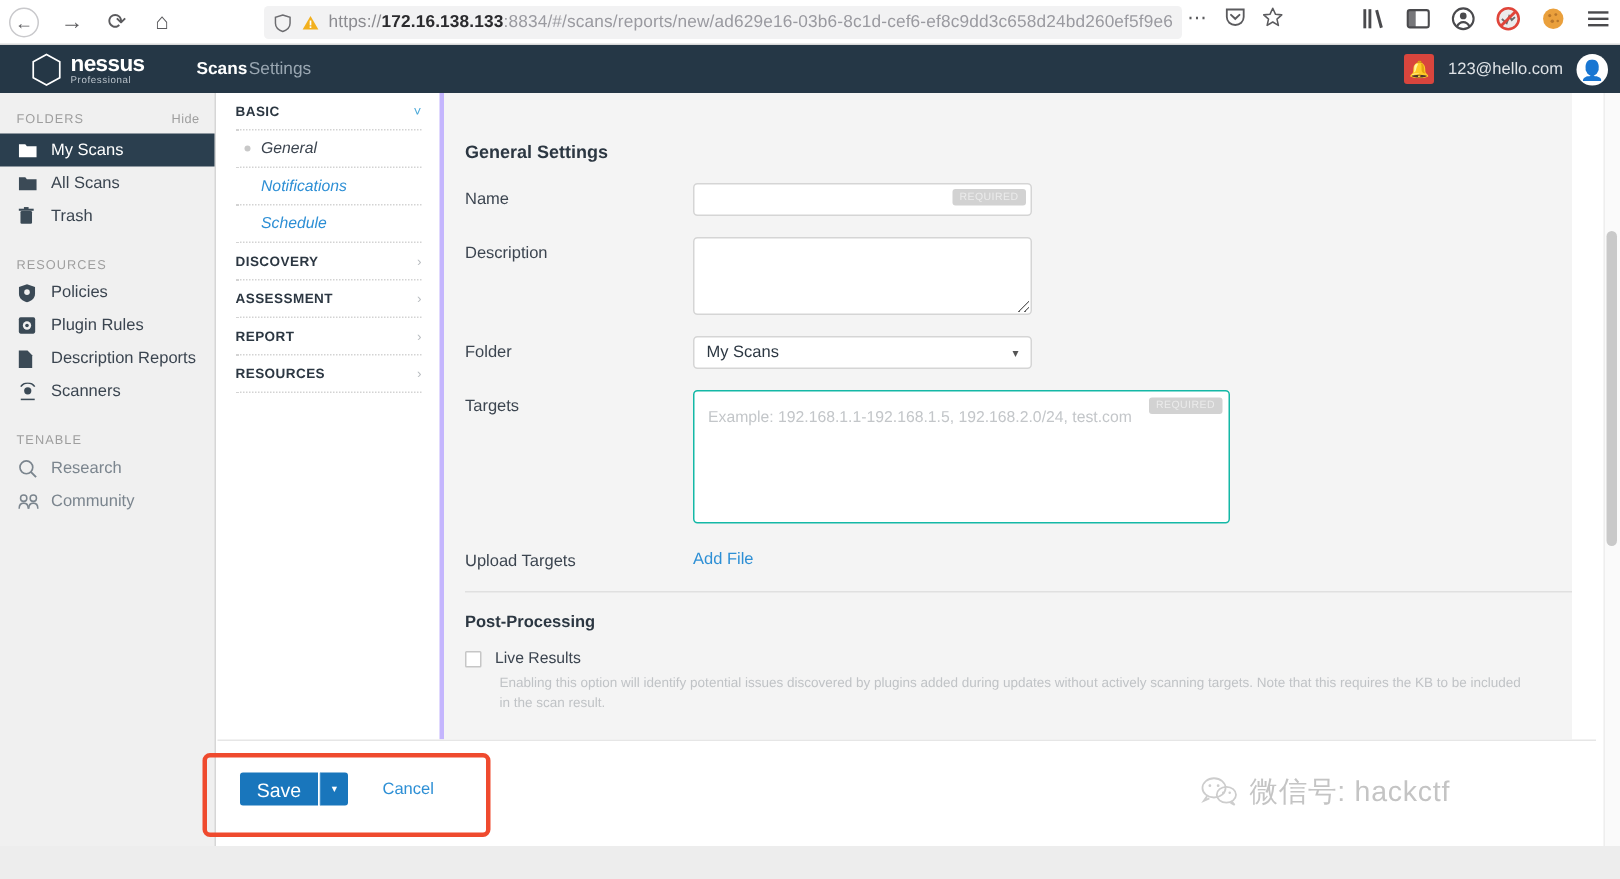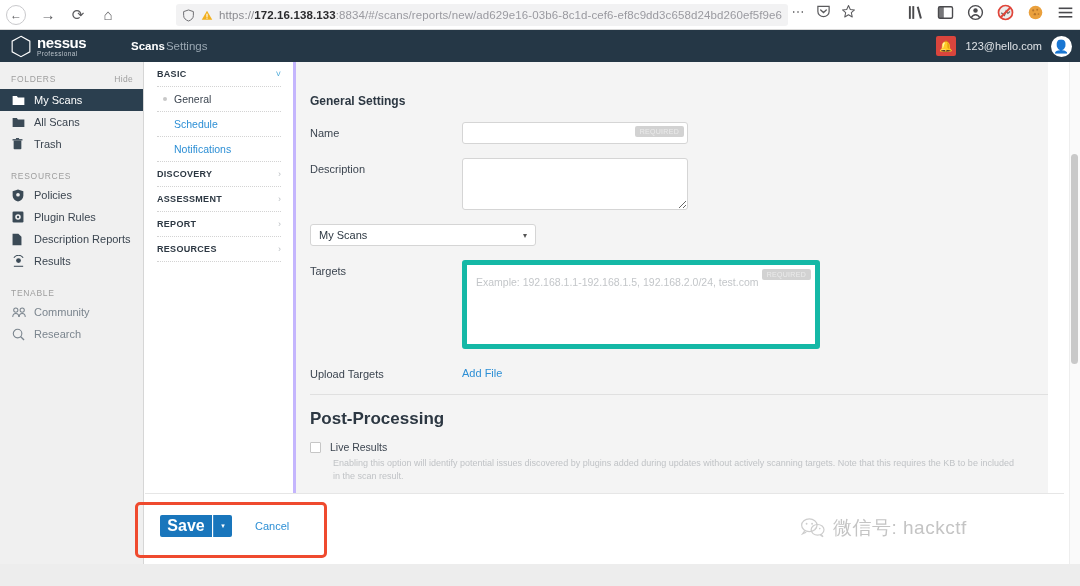--- a/index.html
+++ b/index.html
@@ -48,21 +48,21 @@
   .toolbar-right {
     position: absolute; right: 6px; top: 4px; display: flex; align-items: center; gap: 13px;
   }
   .tb-ico { width: 17px; height: 17px; display: flex; align-items: center; justify-content: center; color: #4a4a4d; }
 
   
   .nessus-top {
     position: absolute; top: 30px; left: 0; width: 1080px; height: 32px;
     background: #253746; display: flex; align-items: center;
   }
-  .brand { display: flex; align-items: center; padding-left: 10px; width: 130px; }
+  .brand { display: flex; align-items: center; padding-left: 20px; width: 130px; }
   .brand-hex { width: 22px; height: 23px; margin-right: 5px; }
   .brand-txt { line-height: 1; }
   .brand-name { font-size: 15px; font-weight: bold; color: #fff; letter-spacing: -0.4px; }
   .brand-sub { font-size: 6.5px; color: #b9c2ca; letter-spacing: 0.4px; margin-top: 1px; }
   .topnav-link {
     font-size: 11.5px; color: #9aa7b2; margin-left: 1px; cursor: pointer;
   }
   .topnav-link.active { color: #ffffff; font-weight: bold; }
   .top-right {
     position: absolute; right: 8px; top: 0; height: 32px;
@@ -119,21 +119,21 @@
     height: 25px; border-bottom: 1px dotted #d3d3d3; cursor: pointer;
   }
   .sn-group .lbl { font-size: 9px; font-weight: bold; color: #2c3742; letter-spacing: 0.3px; }
   .sn-group .car { font-size: 9px; color: #b8bcc0; }
   .sn-group .car.open { color: #4aa8d8; }
   .sn-item {
     display: flex; align-items: center; height: 25px;
     border-bottom: 1px dotted #d3d3d3; cursor: pointer; padding-left: 6px;
   }
   .sn-item .dot { width: 4px; height: 4px; border-radius: 50%; background: #c8c8c8; margin-right: 7px; flex:0 0 auto; }
-  .sn-item .lbl { font-size: 10.5px; color: #3c4550; }
+  .sn-item .lbl { font-size: 10.5px; color: #3c4550; font-style: italic; }
   .sn-item.link { padding-left: 17px; }
   .sn-item.link .lbl { color: #2d8fd5; }
 
   
   .main {
     position: absolute; top: 62px; left: 296px; width: 768px; height: 431px;
     background: #f4f4f4; overflow: hidden;
   }
   .section-title {
     font-size: 12px; font-weight: bold; color: #2c3742;
@@ -159,47 +159,47 @@
   .select-box {
     width: 226px; height: 22px; background: #fff;
     border: 1px solid #d5d5d5; border-radius: 3px;
     display: flex; align-items: center; justify-content: space-between;
     padding: 0 8px 0 8px; cursor: pointer;
   }
   .select-box .val { font-size: 11px; color: #2c3742; }
   .select-box .car { font-size: 8px; color: #555; }
   .targets-area {
     width: 358px; height: 89px; background: #fff;
-    border: 5px solid #14b8a6; border-radius: 3px;
+    border: 1px solid #14b8a6; border-radius: 3px;
     padding: 7px 9px; position: relative;
   }
   .targets-ph { font-size: 10.5px; color: #c3c6c9; }
   .link-blue { font-size: 11px; color: #2d8fd5; cursor: pointer; padding-top: 4px; }
   .divider { height: 1px; background: #e0e0e0; margin: 14px 14px 0 14px; }
-  .pp-title { font-size: 17px; font-weight: bold; color: #2c3742; padding: 14px 0 0 14px; }
+  .pp-title { font-size: 11px; font-weight: bold; color: #2c3742; padding: 14px 0 0 14px; }
   .pp-row { display: flex; align-items: flex-start; padding: 12px 0 0 14px; }
   .chk {
     width: 11px; height: 11px; border: 1px solid #c6c6c6; background: #fff;
     border-radius: 1px; margin-top: 1px; flex: 0 0 auto; cursor: pointer;
   }
   .pp-label { font-size: 10.5px; color: #3c4550; margin-left: 9px; }
   .pp-desc {
     font-size: 9px; color: #c0c3c6; line-height: 1.45;
     padding-left: 37px; margin-top: 4px; width: 718px;
   }
 
   
   .action-bar {
     position: absolute; top: 493px; left: 145px; width: 919px; height: 71px;
     background: #ffffff; border-top: 1px solid #e6e6e6;
   }
   .btn-save {
     position: absolute; left: 15px; top: 21px;
     height: 22px; background: #1976bc; color: #fff;
-    font-size: 16px; font-weight: bold;
+    font-size: 13px; font-weight: normal;
     display: flex; align-items: center; justify-content: center;
     width: 52px; border-radius: 2px 0 0 2px; cursor: pointer;
   }
   .btn-save-car {
     position: absolute; left: 68px; top: 21px;
     width: 19px; height: 22px; background: #1976bc; color: #fff;
     display: flex; align-items: center; justify-content: center;
     font-size: 7px; border-left: 1px solid #3d8ecb; border-radius: 0 2px 2px 0; cursor: pointer;
   }
   .btn-cancel {
@@ -389,62 +389,62 @@
     <span class="si-label">Description Reports</span>
   </div>
   <div class="side-item">
     <span class="si-ico">
       <svg width="13" height="13" viewBox="0 0 14 14">
         <circle cx="7" cy="6" r="2.6" fill="currentColor"></circle>
         <path d="M2 3 a6 6 0 0 1 10 0" fill="none" stroke="currentColor" stroke-width="1.1"></path>
         <rect x="2" y="11.6" width="10" height="1.1" fill="currentColor"></rect>
       </svg>
     </span>
-    <span class="si-label">Results</span>
+    <span class="si-label">Scanners</span>
   </div>
 
   <div class="side-sub">TENABLE</div>
+  <div class="side-item dim">
+    <span class="si-ico">
+      <svg width="13" height="13" viewBox="0 0 14 14">
+        <circle cx="6" cy="6" r="4.6" fill="none" stroke="currentColor" stroke-width="1.2"></circle>
+        <line x1="9.4" y1="9.4" x2="13" y2="13" stroke="currentColor" stroke-width="1.4"></line>
+      </svg>
+    </span>
+    <span class="si-label">Research</span>
+  </div>
   <div class="side-item dim">
     <span class="si-ico">
       <svg width="14" height="11" viewBox="0 0 15 12">
         <circle cx="4" cy="3.4" r="2.3" fill="none" stroke="currentColor" stroke-width="1.1"></circle>
         <circle cx="11" cy="3.4" r="2.3" fill="none" stroke="currentColor" stroke-width="1.1"></circle>
         <path d="M0.7 11 c0-2.6 1.5-4 3.3-4 s3.3 1.4 3.3 4" fill="none" stroke="currentColor" stroke-width="1.1"></path>
         <path d="M7.7 11 c0-2.6 1.5-4 3.3-4 s3.3 1.4 3.3 4" fill="none" stroke="currentColor" stroke-width="1.1"></path>
       </svg>
     </span>
     <span class="si-label">Community</span>
   </div>
-  <div class="side-item dim">
-    <span class="si-ico">
-      <svg width="13" height="13" viewBox="0 0 14 14">
-        <circle cx="6" cy="6" r="4.6" fill="none" stroke="currentColor" stroke-width="1.2"></circle>
-        <line x1="9.4" y1="9.4" x2="13" y2="13" stroke="currentColor" stroke-width="1.4"></line>
-      </svg>
-    </span>
-    <span class="si-label">Research</span>
-  </div>
 
   <div class="collapse">«</div>
 </div>
 
 <div class="settings-nav">
   <div class="sn-group">
     <span class="lbl">BASIC</span>
     <span class="car open">˅</span>
   </div>
   <div class="sn-item">
     <span class="dot"></span>
     <span class="lbl">General</span>
   </div>
   <div class="sn-item link">
+    <span class="lbl">Notifications</span>
+  </div>
+  <div class="sn-item link">
     <span class="lbl">Schedule</span>
-  </div>
-  <div class="sn-item link">
-    <span class="lbl">Notifications</span>
   </div>
 
   <div class="sn-group">
     <span class="lbl">DISCOVERY</span>
     <span class="car">›</span>
   </div>
   <div class="sn-group">
     <span class="lbl">ASSESSMENT</span>
     <span class="car">›</span>
   </div>
@@ -468,20 +468,21 @@
       <span class="req-badge">REQUIRED</span>
     </div>
   </div>
 
   <div class="frow">
     <div class="flabel">Description</div>
     <textarea class="txt-area" style=""></textarea>
   </div>
 
   <div class="frow">
+    <div class="flabel">Folder</div>
     <div class="select-box">
       <span class="val">My Scans</span>
       <span class="car">▾</span>
     </div>
   </div>
 
   <div class="frow">
     <div class="flabel">Targets</div>
     <div class="targets-area">
       <span class="targets-ph">Example: 192.168.1.1-192.168.1.5, 192.168.2.0/24, test.com</span>

